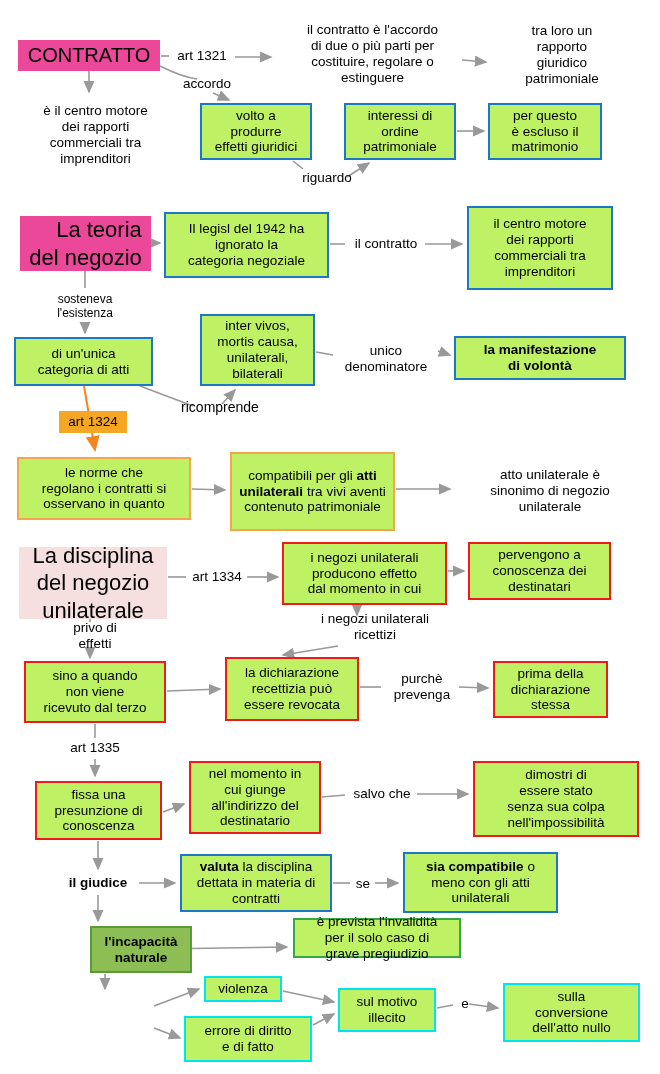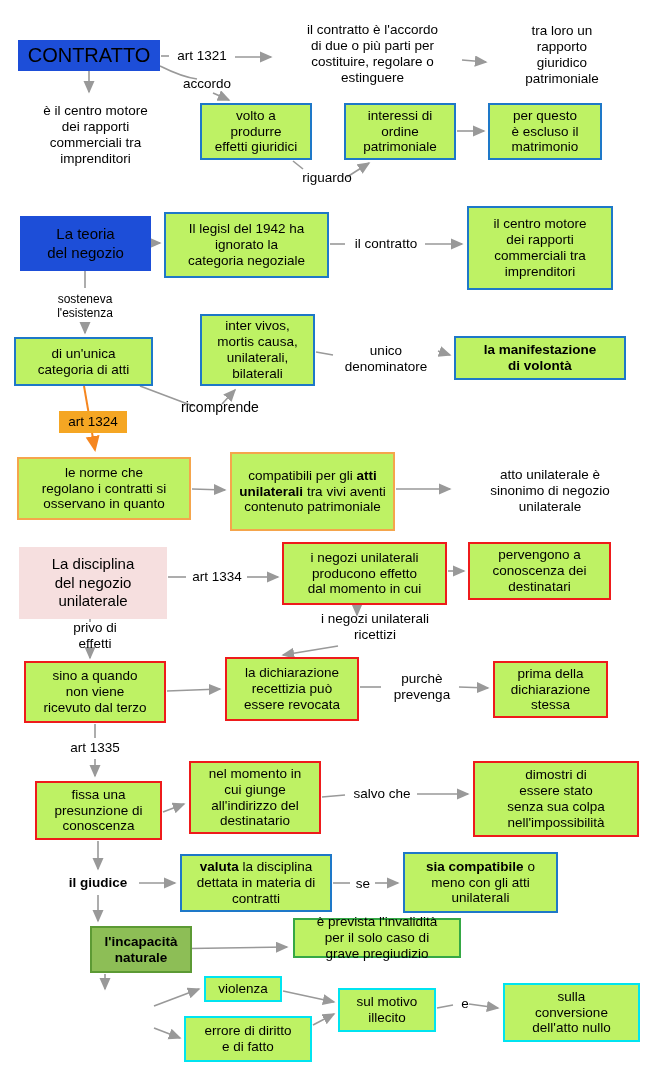--- a/index.html
+++ b/index.html
@@ -13,26 +13,26 @@
     position:absolute;display:flex;align-items:center;justify-content:center;
     text-align:center;font-size:13.5px;line-height:1.18;white-space:pre-line;
     z-index:1;box-sizing:border-box;padding:2px 3px;
   }
   .box{border:2px solid #000;background:#bef264;}
   .b-blue{border-color:#1E78C8;}
   .b-red{border-color:#EE1B1B;}
   .b-orange{border-color:#F5A54C;}
   .b-cyan{border-color:#00E4F0;}
   .b-green{border-color:#35A845;}
-  .hl-yellow{background:#1d4ed8;}
+  .hl-yellow{background:#ec4899;text-align:right;}
   .hl-pink{background:#F6DFDF;}
   .hl-orange{background:#F5A623;}
   .hl-green{background:#8DBE56;border:2px solid #5C9A34;font-weight:bold;margin-left:36px;}
   .big{font-size:20px;}
-  .mid{font-size:15px;line-height:1.25;}
+  .mid{font-size:22px;line-height:1.25;}
   .bold{font-weight:bold;}
   .small{font-size:12px;}
   .lbl{padding:0;}
 </style>
 </head>
 <body>
 
 <div id="canvas">
 
   <svg id="arrows" viewBox="0 0 660 1074">

